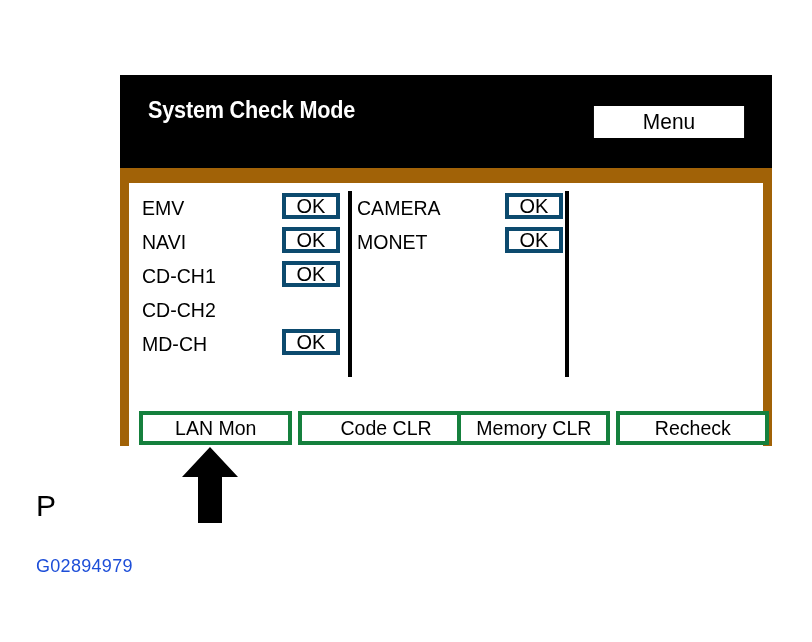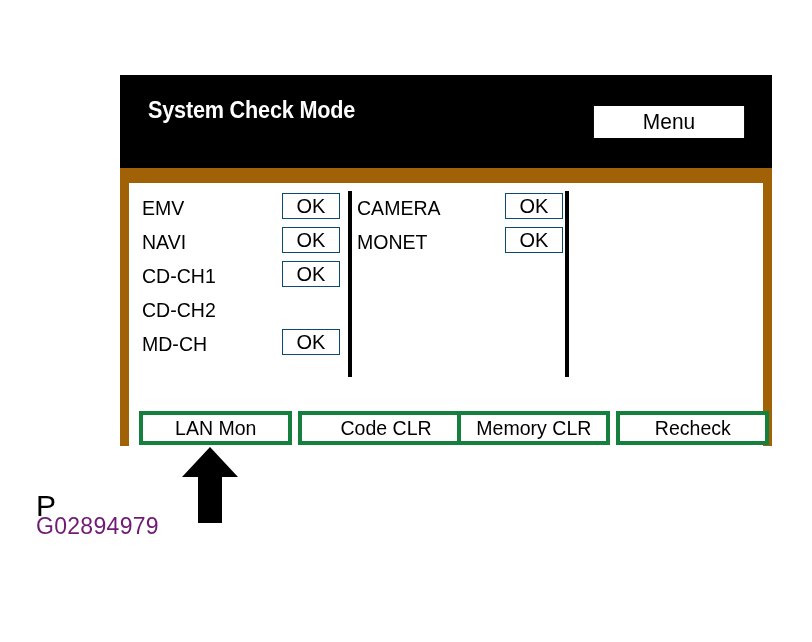--- a/index.html
+++ b/index.html
@@ -95,21 +95,21 @@
     color: #000000;
     white-space: nowrap;
     transform: scaleX(0.93);
     transform-origin: left center;
   }
   .status-box {
     position: absolute;
     top: 0;
     width: 58px;
     height: 26px;
-    border: 1px solid #0c4a6e;
+    border: 4px solid #0c4a6e;
     background: #ffffff;
     box-sizing: border-box;
     font-size: 20px;
     color: #000000;
     display: flex;
     align-items: center;
     justify-content: center;
   }
   .status-box.empty { border: none; background: transparent; }
   #status-col-left  .status-box { left: 140px; }
@@ -171,23 +171,23 @@
   #caption-p {
     position: absolute;
     left: 36px;
     top: 489px;
     font-size: 30px;
     color: #000000;
   }
   #caption-code {
     position: absolute;
     left: 36px;
-    top: 513px;
-    font-size: 23px;
-    color: #701a75;
+    top: 556px;
+    font-size: 18px;
+    color: #1d4ed8;
     letter-spacing: 0.3px;
   }
 </style>
 </head>
 <body>
 
 <div id="device-panel">
 
   <div id="panel-header">
     <div id="panel-title">System Check Mode</div>

